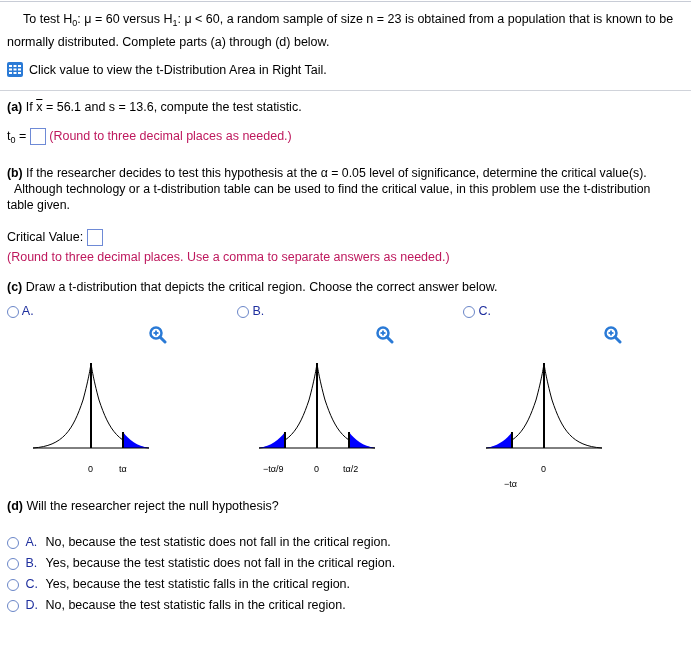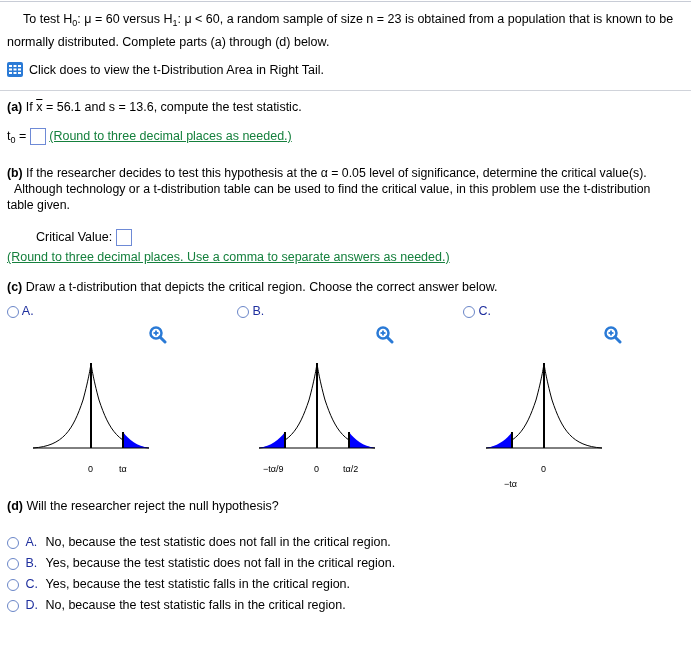--- a/index.html
+++ b/index.html
@@ -4,21 +4,21 @@
   <style>
     * { box-sizing: border-box; margin: 0; padding: 0; }
     body {
       width: 691px; height: 662px; background: #ffffff;
       font-family: "Liberation Sans", sans-serif; font-size: 12.5px; color: #000;
       position: relative; overflow: hidden;
     }
     .topline { position: absolute; left: 0; top: 1px; width: 691px; height: 1px; background: #c8ccd6; }
     .abs { position: absolute; }
     .txt { white-space: nowrap; }
-    .blue { color: #15803d; text-decoration: underline; }
+    .blue { color: #be185d; }
     .sep { position: absolute; left: 0; width: 691px; height: 1px; background: #d0d3da; }
     .answer-box { display: inline-block; width: 16px; height: 17px; border: 1px solid #6e8ad6; vertical-align: middle; background: #fff; }
     .radio { display: inline-block; width: 12px; height: 12px; border: 1px solid #6a86c8; border-radius: 50%; vertical-align: middle; background: #fff; }
     .opt-letter { color: #1f2f9e; font-weight: normal; }
     .part-label { font-weight: bold; }
     sub { font-size: 9px; vertical-align: -3px; }
     .chart { position: absolute; }
     .chart svg { display: block; }
     .lbl { font-size: 9px; }
     .zoom-icon { position: absolute; width: 18px; height: 18px; }
@@ -42,41 +42,41 @@
           <rect x="6.5" y="3" width="3" height="2"></rect>
           <rect x="11" y="3" width="3" height="2"></rect>
         <rect x="2" y="6.5" width="3" height="2"></rect>
           <rect x="6.5" y="6.5" width="3" height="2"></rect>
           <rect x="11" y="6.5" width="3" height="2"></rect>
         <rect x="2" y="10" width="3" height="2"></rect>
           <rect x="6.5" y="10" width="3" height="2"></rect>
           <rect x="11" y="10" width="3" height="2"></rect>
       </g>
     </svg>
-  </span><span>Click does to view the t-Distribution Area in Right Tail.</span>
+  </span><span>Click value to view the t-Distribution Area in Right Tail.</span>
 </div>
 
 <div class="sep" style="top:90px;"></div>
 
 <div class="abs txt" style="left:7px; top:100px;">
   <span class="part-label">(a)</span><span> If </span><span style="text-decoration:overline;">x</span><span> = 56.1 and s = 13.6, compute the test statistic.</span>
 </div>
 <div class="abs txt" style="left:7px; top:128px;">
   <span>t</span><sub>0</sub><span> =</span>
   <span class="answer-box"></span>
   <span class="blue">(Round to three decimal places as needed.)</span>
 </div>
 
 <div class="abs txt" style="left:7px; top:166px; font-size:12.3px;">
   <span class="part-label">(b)</span><span> If the researcher decides to test this hypothesis at the α = 0.05 level of significance, determine the critical value(s).</span>
 </div>
 <div class="abs txt" style="left:7px; top:182px; font-size:12.3px;margin-left:7px;">Although technology or a t-distribution table can be used to find the critical value, in this problem use the t-distribution</div>
 <div class="abs txt" style="left:7px; top:198px; font-size:12.3px;">table given.</div>
 
-<div class="abs txt" style="left:7px; top:229px;margin-left:29px;">
+<div class="abs txt" style="left:7px; top:229px;">
   <span>Critical Value:</span>
   <span class="answer-box"></span>
 </div>
 <div class="abs txt blue" style="left:7px; top:250px;">(Round to three decimal places. Use a comma to separate answers as needed.)</div>
 
 <div class="abs txt" style="left:7px; top:280px;">
   <span class="part-label">(c)</span><span> Draw a t-distribution that depicts the critical region. Choose the correct answer below.</span>
 </div>
 
 <div class="abs txt" style="left:7px; top:304px;">

